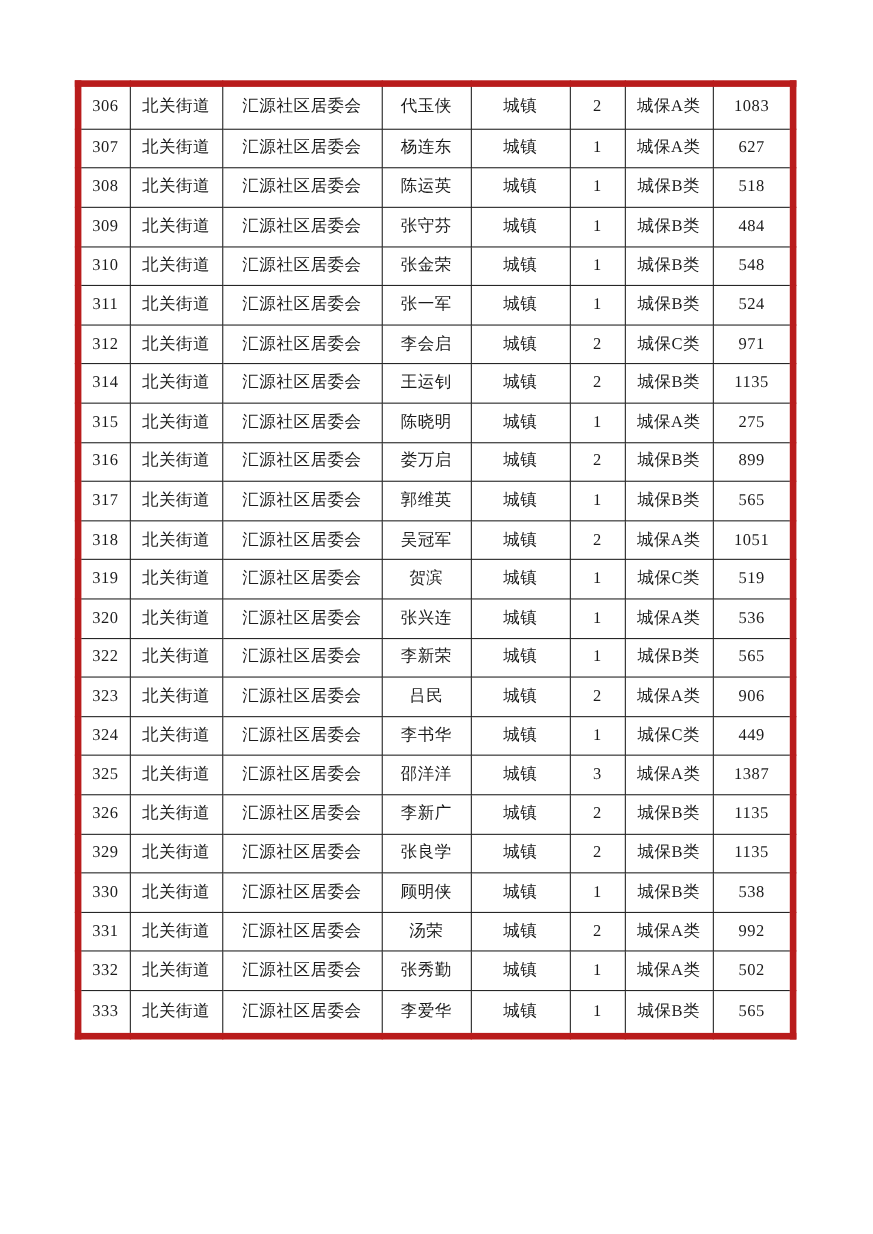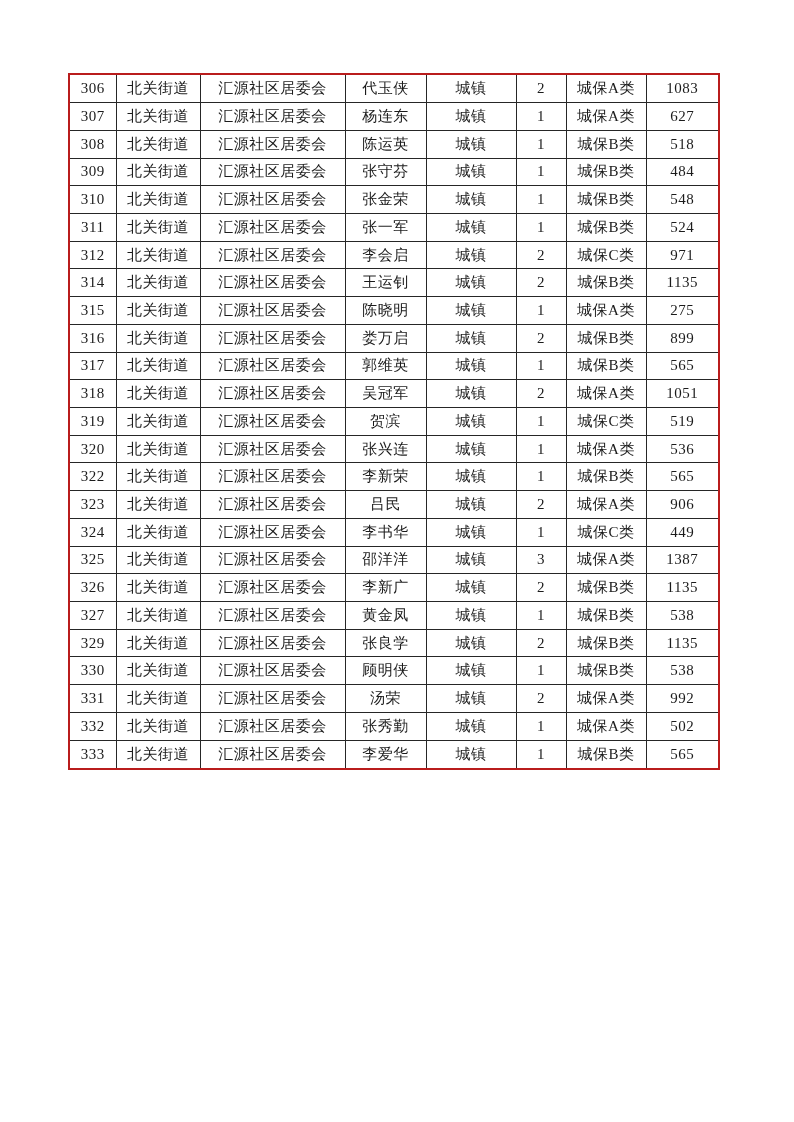--- a/index.html
+++ b/index.html
@@ -19,22 +19,22 @@
     position: absolute;
     left: 68px;
     top: 73px;
     width: 650px;
     height: 949px;
   }
   table.benefit-table {
     border-collapse: collapse;
     table-layout: fixed;
     width: 650px;
-    height: 697px;
-    border: 2px solid #b91c1c;
+    height: 872px;
+    border: 6px solid #b91c1c;
   }
   table.benefit-table td {
     border: 1px solid #262626;
     text-align: center;
     vertical-align: middle;
     font-size: 15px;
     line-height: 1;
     padding: 0;
     white-space: nowrap;
     overflow: hidden;
@@ -249,30 +249,20 @@
           <td>326</td>
           <td>北关街道</td>
           <td>汇源社区居委会</td>
           <td>李新广</td>
           <td>城镇</td>
           <td>2</td>
           <td>城保B类</td>
           <td>1135</td>
         </tr>
         <tr>
-          <td>327</td>
-          <td>北关街道</td>
-          <td>汇源社区居委会</td>
-          <td>黄金凤</td>
-          <td>城镇</td>
-          <td>1</td>
-          <td>城保B类</td>
-          <td>538</td>
-        </tr>
-        <tr>
           <td>329</td>
           <td>北关街道</td>
           <td>汇源社区居委会</td>
           <td>张良学</td>
           <td>城镇</td>
           <td>2</td>
           <td>城保B类</td>
           <td>1135</td>
         </tr>
         <tr>

